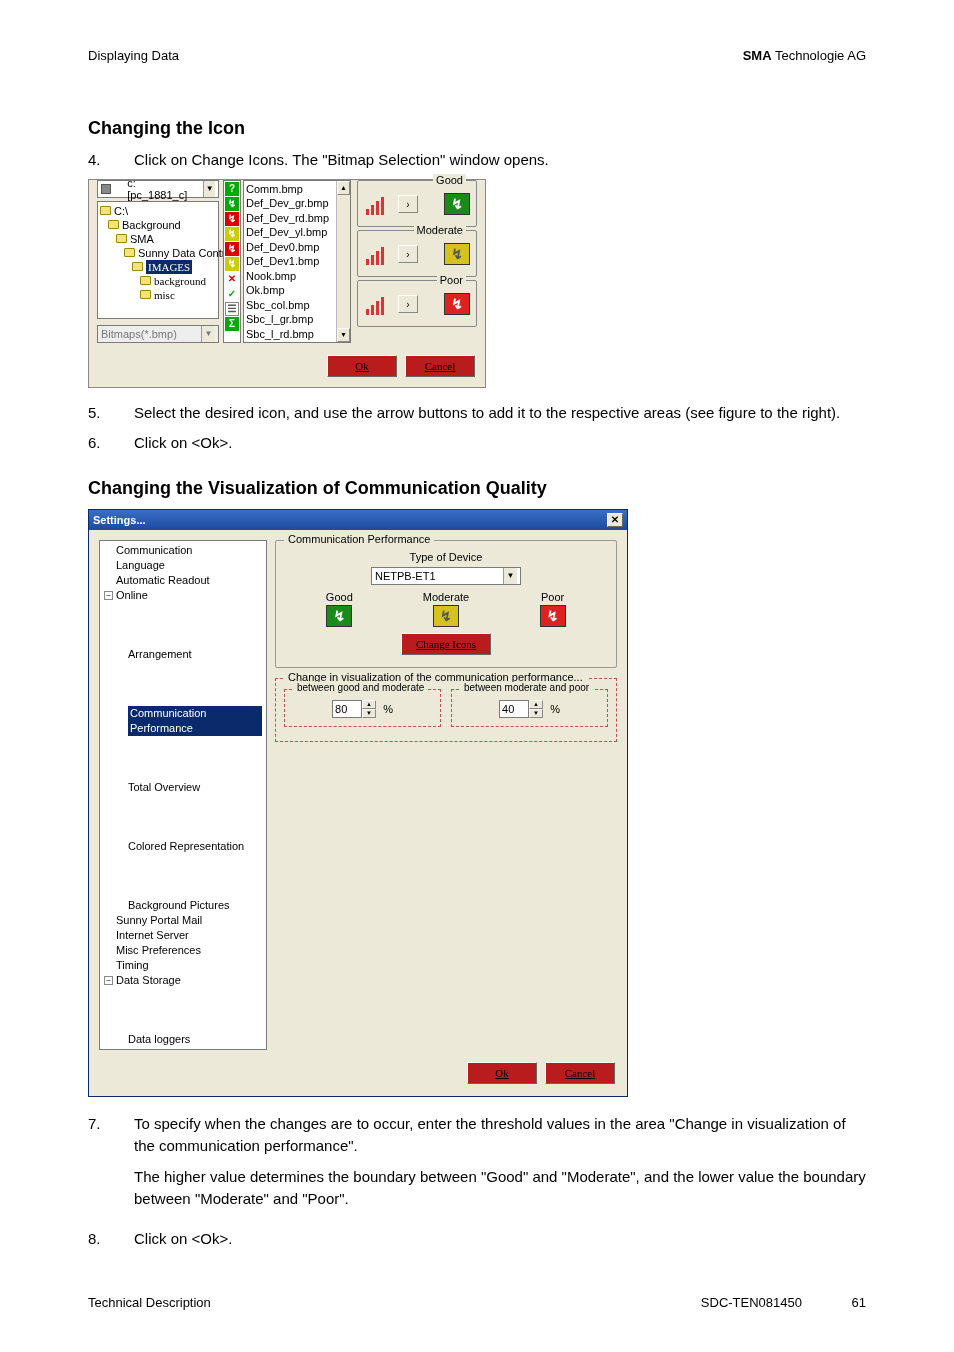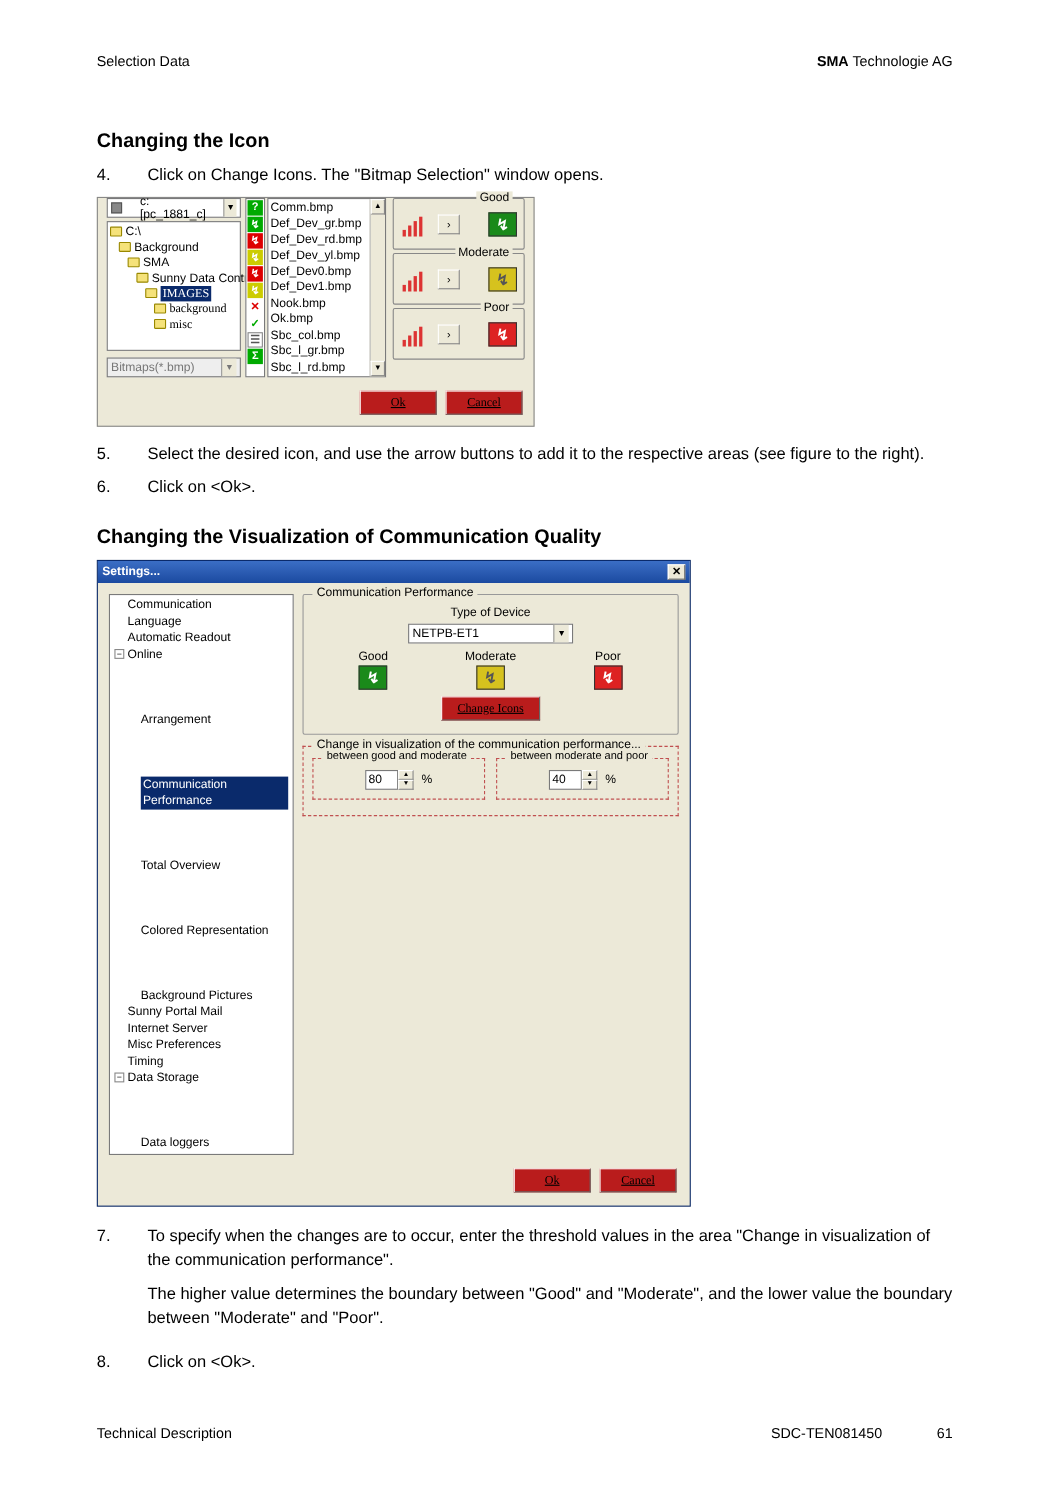--- a/index.html
+++ b/index.html
@@ -262,21 +262,21 @@
     font-size:13px;
   }
   .footer-left { float:left; }
   .footer-mid { position:absolute; left:0; right:0; text-align:right; padding-right:64px; }
   .footer-right { float:right; }
 </style>
 </head>
 <body>
 
 <div class="header">
-  <span class="header-left">Selection Data</span>
+  <span class="header-left">Displaying Data</span>
   <span class="header-right"><b>SMA</b><span> Technologie AG</span></span>
 </div>
 
 <div class="content">
 
   <h3 class="section-heading">Changing the Icon</h3>
 
   <div class="step">
     <div class="num">4.</div>
     <div class="txt">Click on Change Icons. The "Bitmap Selection" window opens.</div>

